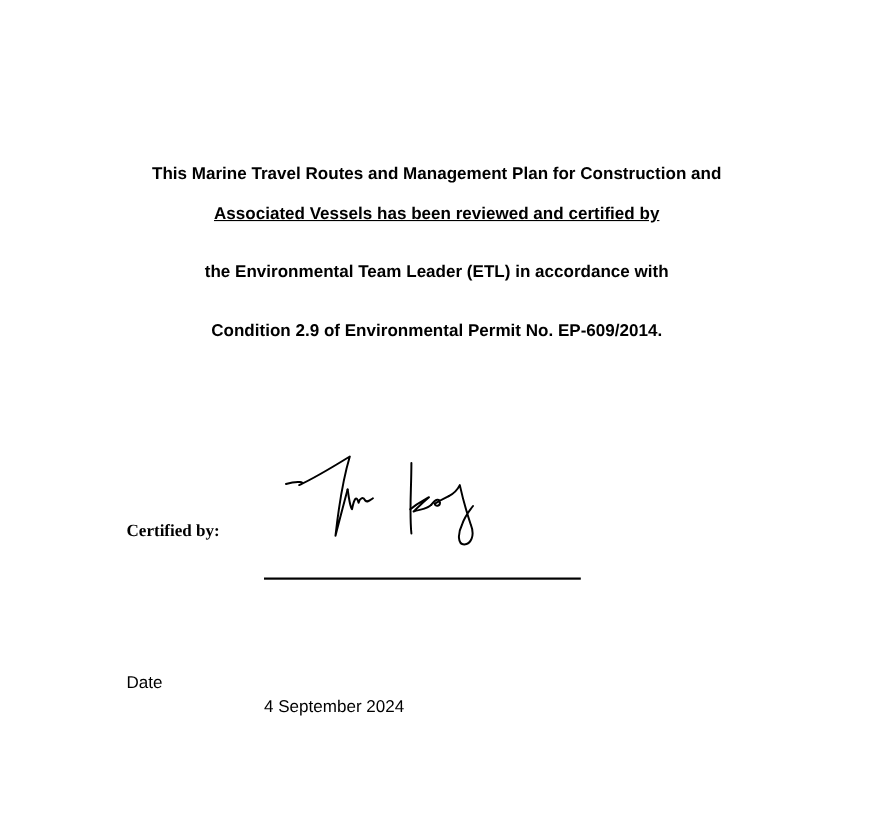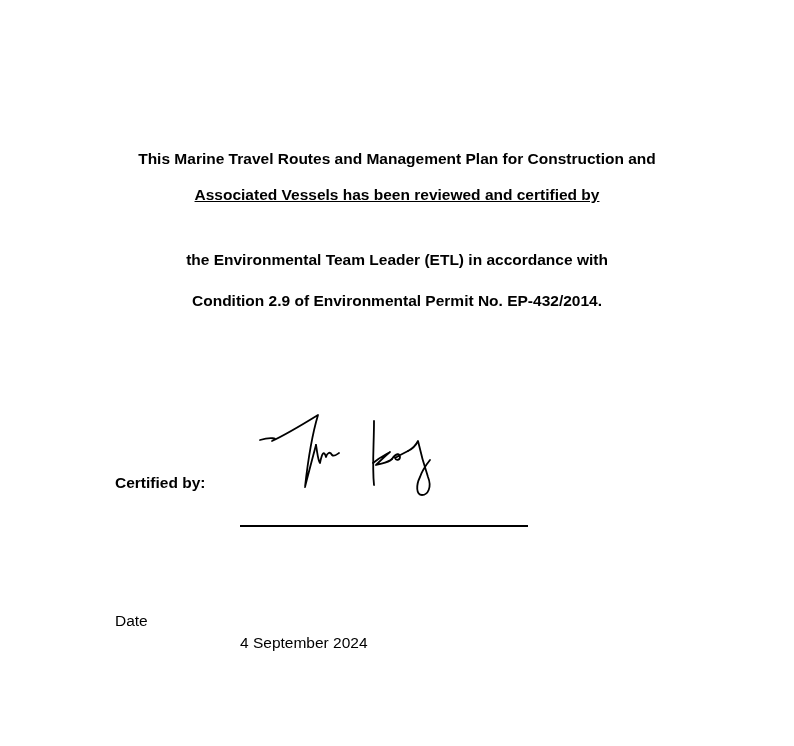--- a/index.html
+++ b/index.html
@@ -22,21 +22,21 @@
       text-align: center;
       font-weight: bold;
       font-size: 15.5px;
       line-height: 18px;
     }
     .label {
       position: absolute;
       font-size: 15.5px;
       line-height: 18px;
     }
-    .bold { font-weight: bold; }
+    .bold { font-weight: bold; font-family: Liberation Serif, serif; }
     .sig-line {
       position: absolute;
       left: 240px;
       top: 525px;
       width: 288px;
       height: 0;
       border-top: 2px solid #000000;
     }
     .signatory {
       position: absolute;
@@ -53,22 +53,22 @@
       height: 100px;
     }
   </style>
 </head>
 <body>
 
 <div>
 
   <div class="statement-line" style="top:150px;">This Marine Travel Routes and Management Plan for Construction and</div>
   <div class="statement-line" style="top:186px;text-decoration:underline;">Associated Vessels has been reviewed and certified by</div>
-  <div class="statement-line" style="top:239px;margin-top:12px;">the Environmental Team Leader (ETL) in accordance with</div>
-  <div class="statement-line" style="top:292px;">Condition 2.9 of Environmental Permit No. EP-432/2014.</div>
+  <div class="statement-line" style="top:239px;">the Environmental Team Leader (ETL) in accordance with</div>
+  <div class="statement-line" style="top:292px;">Condition 2.9 of Environmental Permit No. EP-609/2014.</div>
 
   <div class="label bold" style="left:115px; top:474px;">Certified by:</div>
 
   <svg class="signature" viewBox="0 0 200 100">
     <g fill="none" stroke="#000000" stroke-width="1.8" stroke-linecap="round" stroke-linejoin="round">
 
       <path d="M10 35 C 20 32, 30 33, 22 36 C 35 30, 55 18, 68 10 C 62 30, 58 55, 55 82 C 58 70, 62 55, 66 40"></path>
 
       <path d="M66 40 C 68 52, 68 55, 70 58 C 72 48, 74 45, 76 52 C 77 48, 80 46, 82 50 C 84 52, 86 50, 89 48"></path>
 

